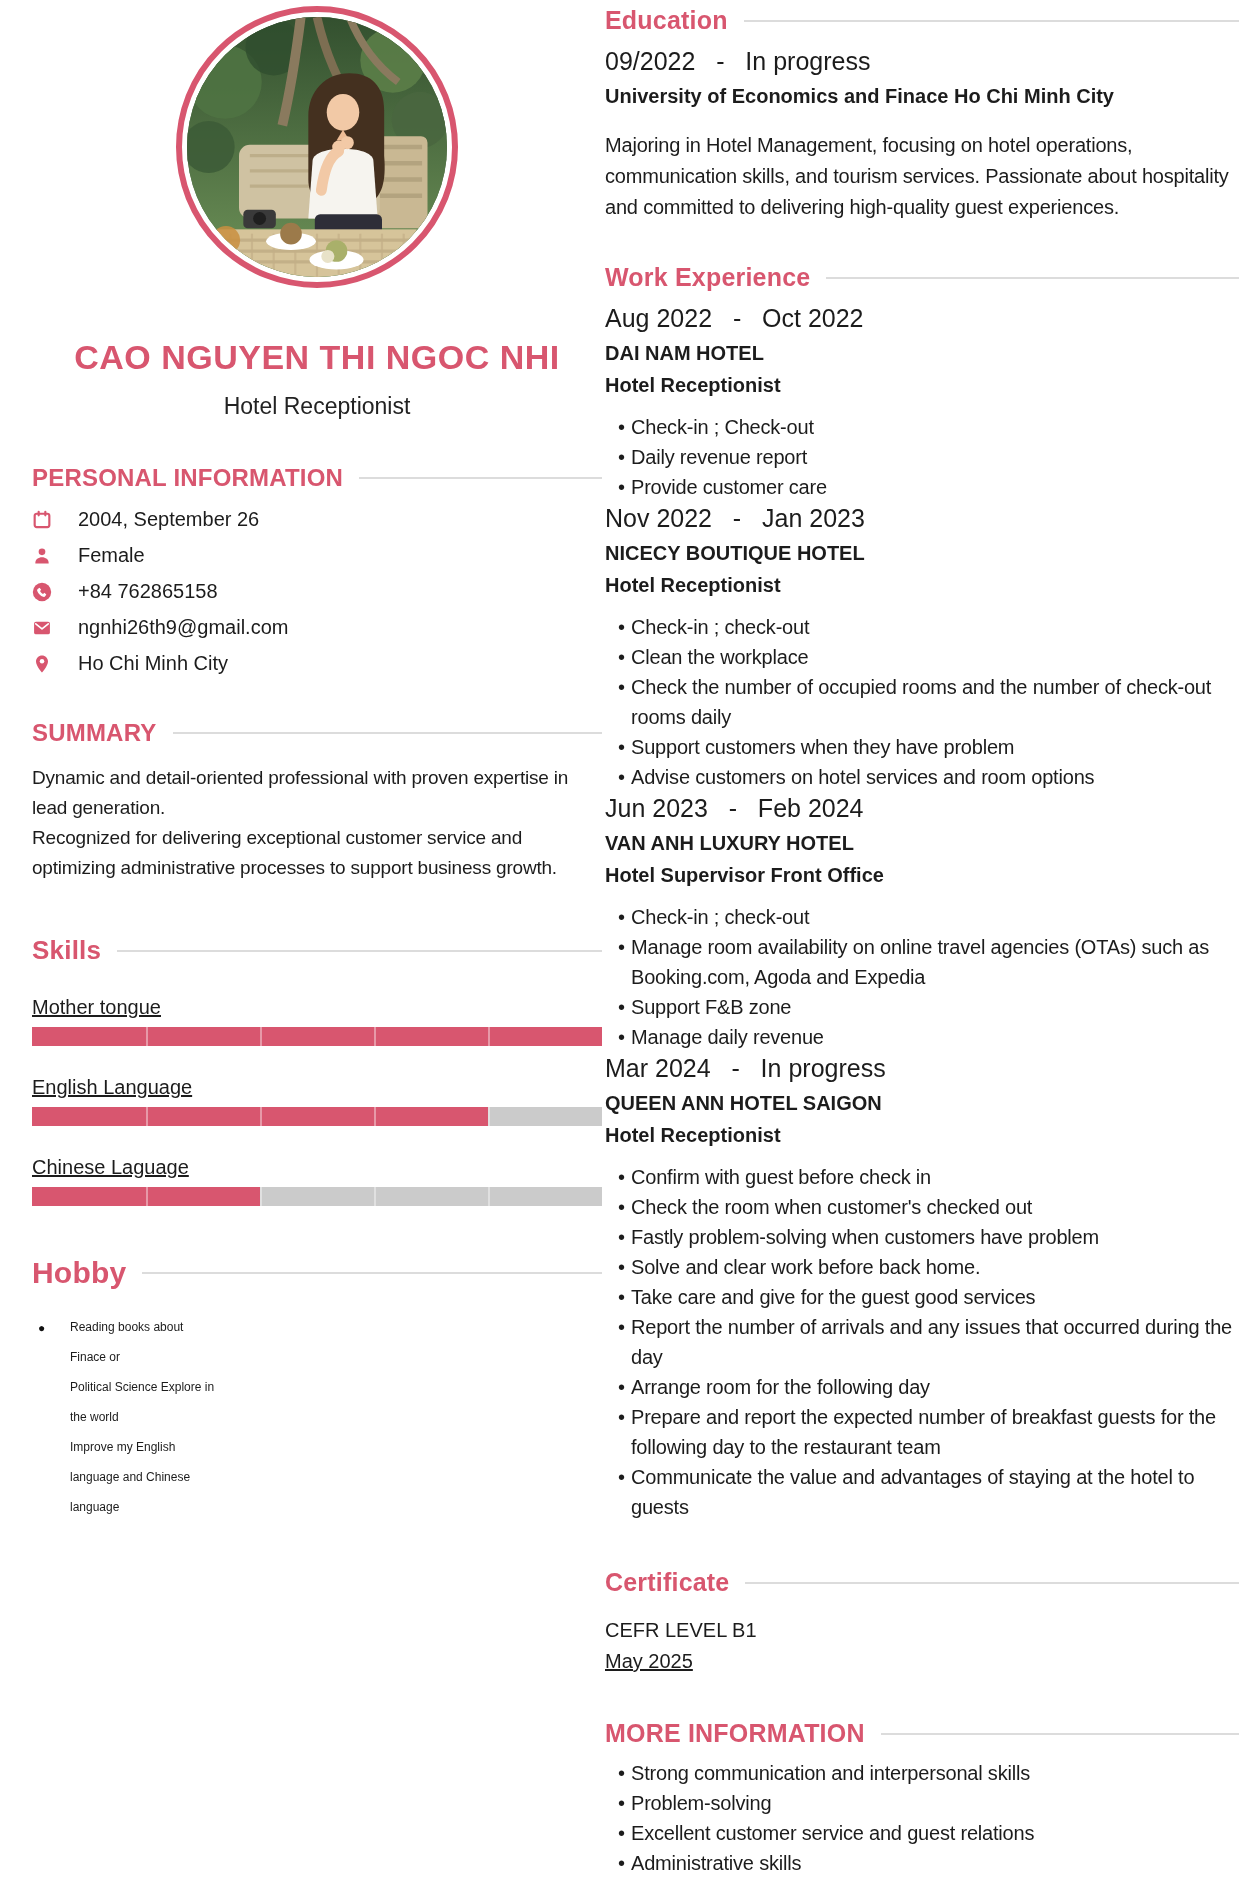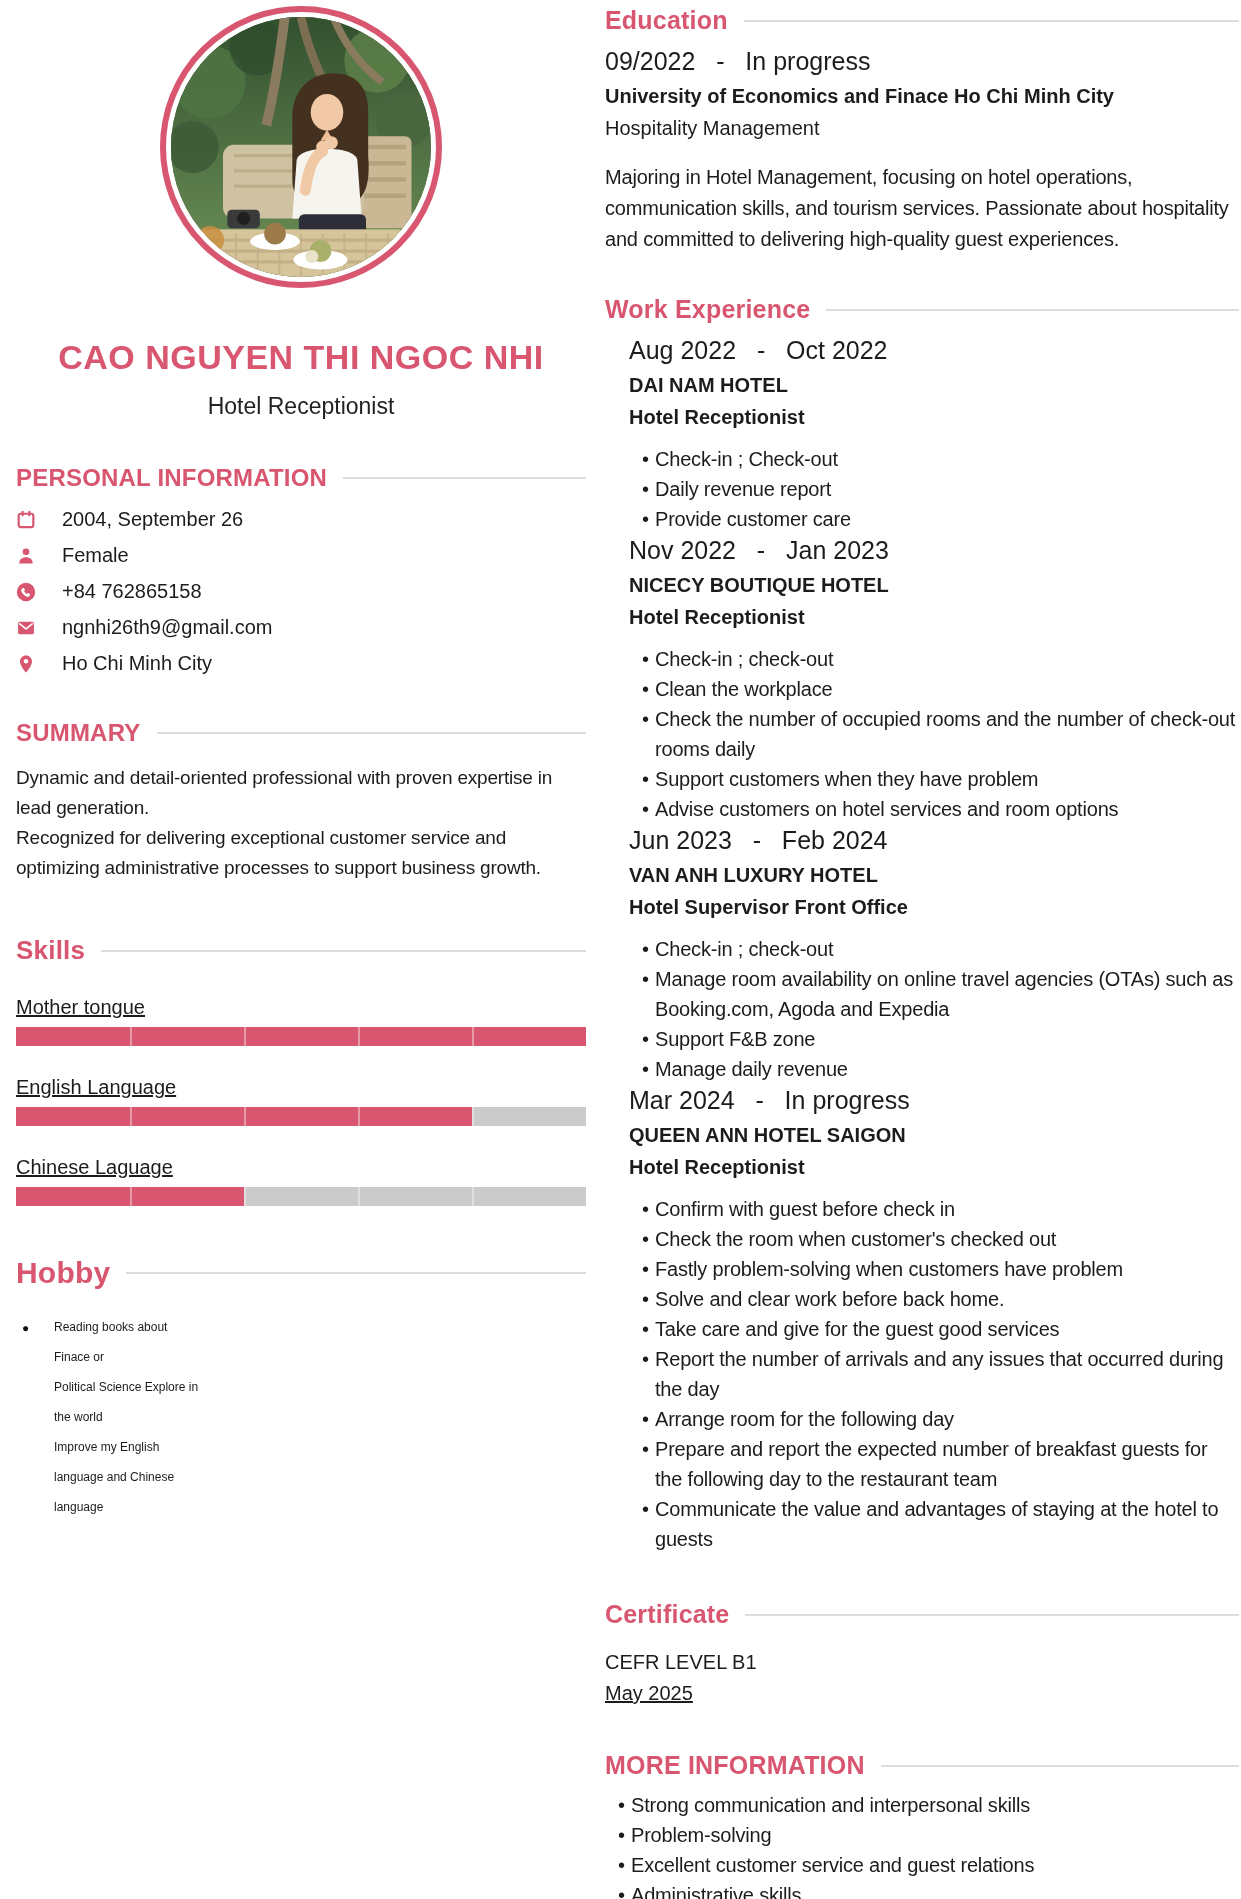--- a/index.html
+++ b/index.html
@@ -1,21 +1,21 @@
 <!DOCTYPE html>
 <html><head>
 <meta charset="utf-8">
 <style>
   * { margin:0; padding:0; box-sizing:border-box; }
   html,body { background:#ffffff; }
   body { font-family:"Liberation Sans", sans-serif; color:#1c1c1c; }
   .page { position:relative; width:1241px; height:1899px; background:#fff; overflow:hidden; }
 
   
-  .col-left  { position:absolute; left:16px;  top:0; width:570px; }
+  .col-left  { position:absolute; left:32px;  top:0; width:570px; }
   .col-right { position:absolute; left:605px; top:0; width:634px; }
 
   
   .photo-ring { width:282px; height:282px; margin:6px auto 0 auto; border:6px solid #d8566f;
                 border-radius:50%; padding:5px; background:#fff; }
   .photo-clip { width:100%; height:100%; border-radius:50%; overflow:hidden; background:#49663f; }
   .photo-clip svg { display:block; width:100%; height:100%; }
 
   
   .name { margin-top:50px; text-align:center; color:#d8566f; font-size:34px; font-weight:bold;
@@ -54,21 +54,21 @@
   .hobby-list li::before { content:"●"; position:absolute; left:6px; top:1px; font-size:12px; color:#111; }
 
   
   .period { margin-top:12px; font-size:25px; white-space:pre-wrap; color:#1c1c1c; }
   .org    { margin-top:9px;  font-size:20px; font-weight:bold; }
   .role   { margin-top:9px;  font-size:20px; font-weight:bold; }
   .edu-desc { margin-top:22px; font-size:20px; line-height:31px; letter-spacing:-.2px; }
   .bullets { list-style:none; margin-top:15px; }
   .bullets li { position:relative; padding-left:26px; font-size:20px; line-height:30px; letter-spacing:-.2px; }
   .bullets li::before { content:"•"; position:absolute; left:13px; top:0; color:#1c1c1c; }
-  .job { margin-top:2px;margin-left:24px; }
+  .job { margin-top:2px; }
   .cert-line1 { margin-top:22px; font-size:20px; }
   .cert-line2 { margin-top:8px;  font-size:20px;text-decoration:underline; }
   .more-list { margin-top:10px; }
 </style>
 </head>
 <body>
 
 <div class="page">
 
   <aside class="col-left">
@@ -247,21 +247,20 @@
 
   <main class="col-right">
 
     <section>
       <div class="sec-head">
         <span class="txt">Education</span>
           <span class="rule"></span>
       </div>
       <div class="period">09/2022   -   In progress</div>
       <div class="org">University of Economics and Finace Ho Chi Minh City</div>
-      <div style="margin-top:9px; font-size:20px;">Hospitality Management</div>
       <div class="edu-desc">Majoring in Hotel Management, focusing on hotel operations, communication skills, and tourism services. Passionate about hospitality and committed to delivering high-quality guest experiences.</div>
     </section>
 
     <section>
       <div class="sec-head" style="margin-top:40px;">
         <span class="txt">Work Experience</span>
           <span class="rule"></span>
       </div>
 
       <div class="job">

